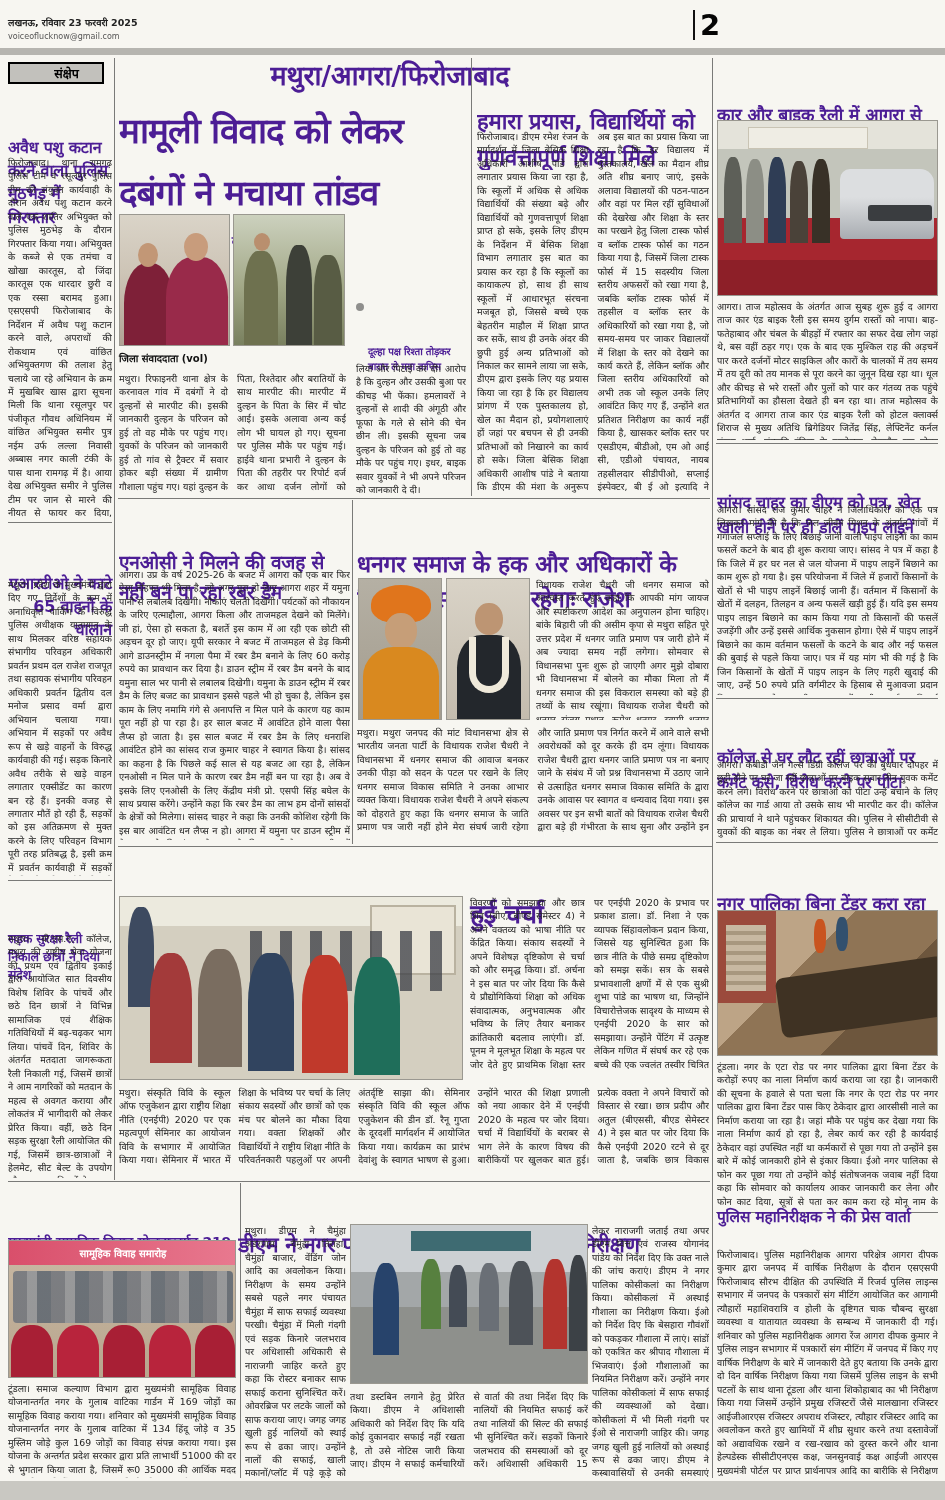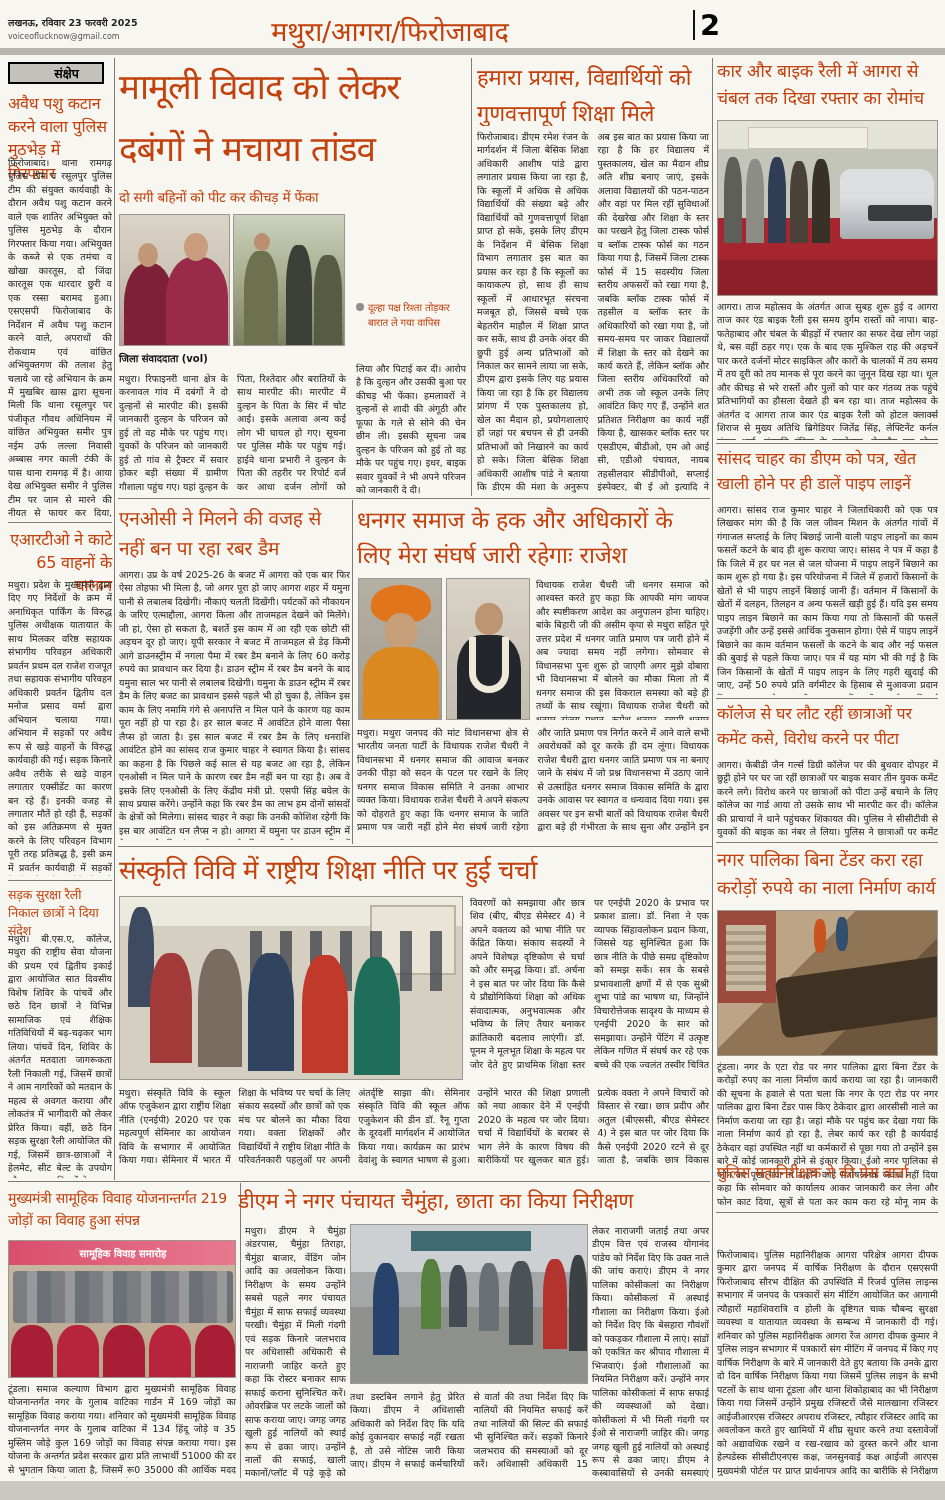--- a/index.html
+++ b/index.html
@@ -5,21 +5,21 @@
   * { box-sizing: border-box; margin: 0; padding: 0; }
   html, body { width: 945px; height: 1500px; }
   body {
     position: relative;
     background: #f7f6f1;
     font-family: "DejaVu Sans", "Liberation Sans", sans-serif;
     color: #171717;
     overflow: hidden;
   }
   .abs { position: absolute; }
-  .hl { font-weight: normal; color: #c2410c; line-height: 1.45; letter-spacing: -0.2px; }
+  .hl { font-weight: bold; color: #4c1d95; line-height: 1.45; letter-spacing: -0.2px; margin-top: 44px; }
   .bt { font-size: 9.3px; line-height: 1.45; text-align: justify; overflow: hidden; color: #222; }
   .c2 { column-count: 2; column-gap: 9px; }
   .c5 { column-count: 5; column-gap: 8px; }
   .vr { position: absolute; width: 1px; background: #7a7a78; }
   .hr { position: absolute; height: 1px; background: #7a7a78; }
   .photo { position: absolute; overflow: hidden; border: 1px solid #9a9890; }
   .b { position: absolute; }
   .nowrap { white-space: nowrap; overflow: hidden; }
   .caption { font-weight: bold; font-size: 10px; color: #111; }
   .badge {

